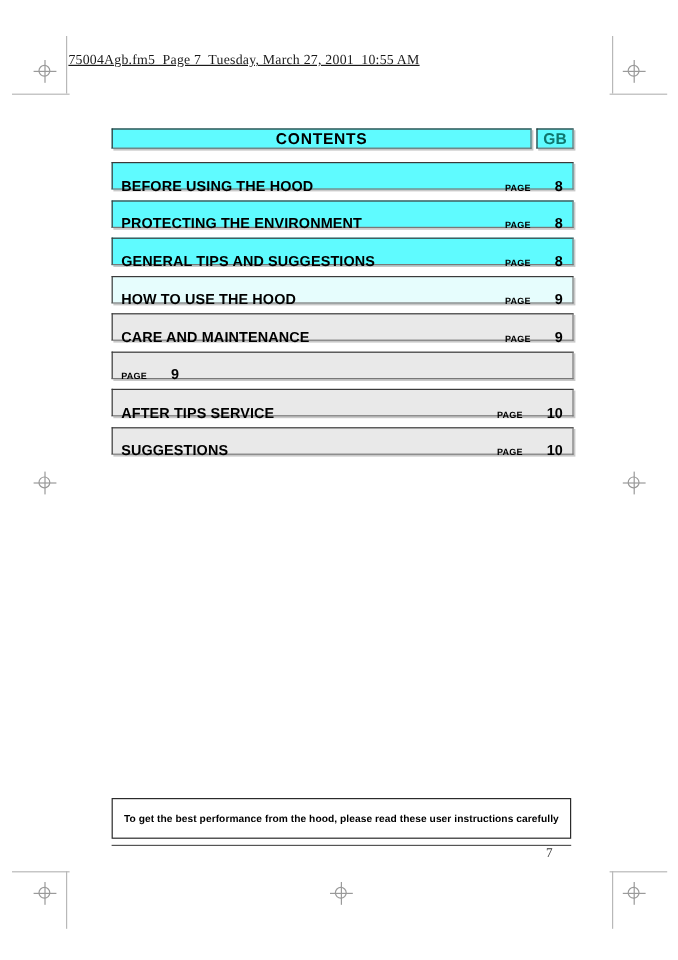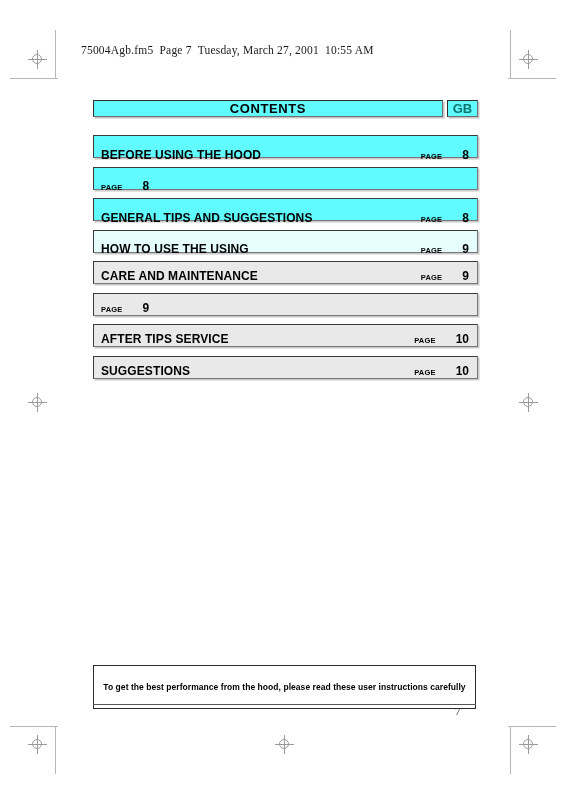--- a/index.html
+++ b/index.html
@@ -57,40 +57,41 @@
   .trim {
     position: absolute;
     background: #b8b8b8;
   }
   .trim.vert { width: 1px; }
   .trim.horz { height: 1px; }
 
   
   .doc-header {
     position: absolute;
-    left: 81px;
+    left: 57px;
     top: 44px;
     font-family: "Liberation Serif", serif;
     font-size: 11.5px;
     color: #1a1a1a;
     white-space: pre;
     letter-spacing: 0.2px;
+    text-decoration: underline;
   }
 
   
   .contents-area {
     position: absolute;
     left: 93px;
     top: 100px;
     width: 385px;
   }
 
   .title-row {
     display: flex;
-    align-items: flex-start;
+    align-items: flex-end;
     gap: 4px;
     height: 24px;
   }
   .contents-title {
     flex: 1;
     background: #5ffbff;
     border: 1px solid #2f2f2f;
     border-right-color: #6f6f6f;
     border-bottom-color: #6f6f6f;
     box-shadow: 1.5px 1.5px 0 rgba(150,150,150,0.55);
@@ -130,21 +131,21 @@
     border-bottom-color: #787878;
     box-shadow: 1.5px 1.5px 0 rgba(165,165,165,0.6);
     box-sizing: border-box;
     display: flex;
     align-items: center;
     padding: 16px 8px 0 7px;
     position: relative;
   }
   .toc-row.cyan { background: #5ffbff; }
   .toc-row.pale { background: #e6fdfd; }
-  .toc-row.grey { background: #e9e9e9; align-items: flex-end; }
+  .toc-row.grey { background: #e9e9e9; }
 
   .toc-label {
     font-size: 12px;
     font-weight: bold;
     color: #000;
     letter-spacing: 0.1px;
     flex: 1;
     white-space: nowrap;
   }
   .toc-page {
@@ -164,21 +165,21 @@
     font-weight: bold;
     color: #000;
   }
 
   
   .footer-note {
     position: absolute;
     left: 93px;
     top: 665px;
     width: 383px;
-    height: 44px;
+    height: 34px;
     border: 1px solid #2b2b2b;
     box-sizing: border-box;
     display: flex;
     align-items: center;
     justify-content: center;
     background: #fff;
   }
   .footer-note-text {
     font-size: 8.5px;
     font-weight: bold;
@@ -266,36 +267,37 @@
 
       <div class="toc-row cyan">
         <span class="toc-label">BEFORE USING THE HOOD</span>
         <span class="toc-page">
           <span class="toc-page-word">PAGE</span>
           <span class="toc-page-num">8</span>
         </span>
       </div>
 
       <div class="toc-row cyan">
+        <span class="toc-label">PROTECTING THE ENVIRONMENT</span>
         <span class="toc-page">
           <span class="toc-page-word">PAGE</span>
           <span class="toc-page-num">8</span>
         </span>
       </div>
 
       <div class="toc-row cyan">
         <span class="toc-label">GENERAL TIPS AND SUGGESTIONS</span>
         <span class="toc-page">
           <span class="toc-page-word">PAGE</span>
           <span class="toc-page-num">8</span>
         </span>
       </div>
 
       <div class="toc-row pale">
-        <span class="toc-label">HOW TO USE THE USING</span>
+        <span class="toc-label">HOW TO USE THE HOOD</span>
         <span class="toc-page">
           <span class="toc-page-word">PAGE</span>
           <span class="toc-page-num">9</span>
         </span>
       </div>
 
       <div class="toc-row grey">
         <span class="toc-label">CARE AND MAINTENANCE</span>
         <span class="toc-page">
           <span class="toc-page-word">PAGE</span>

